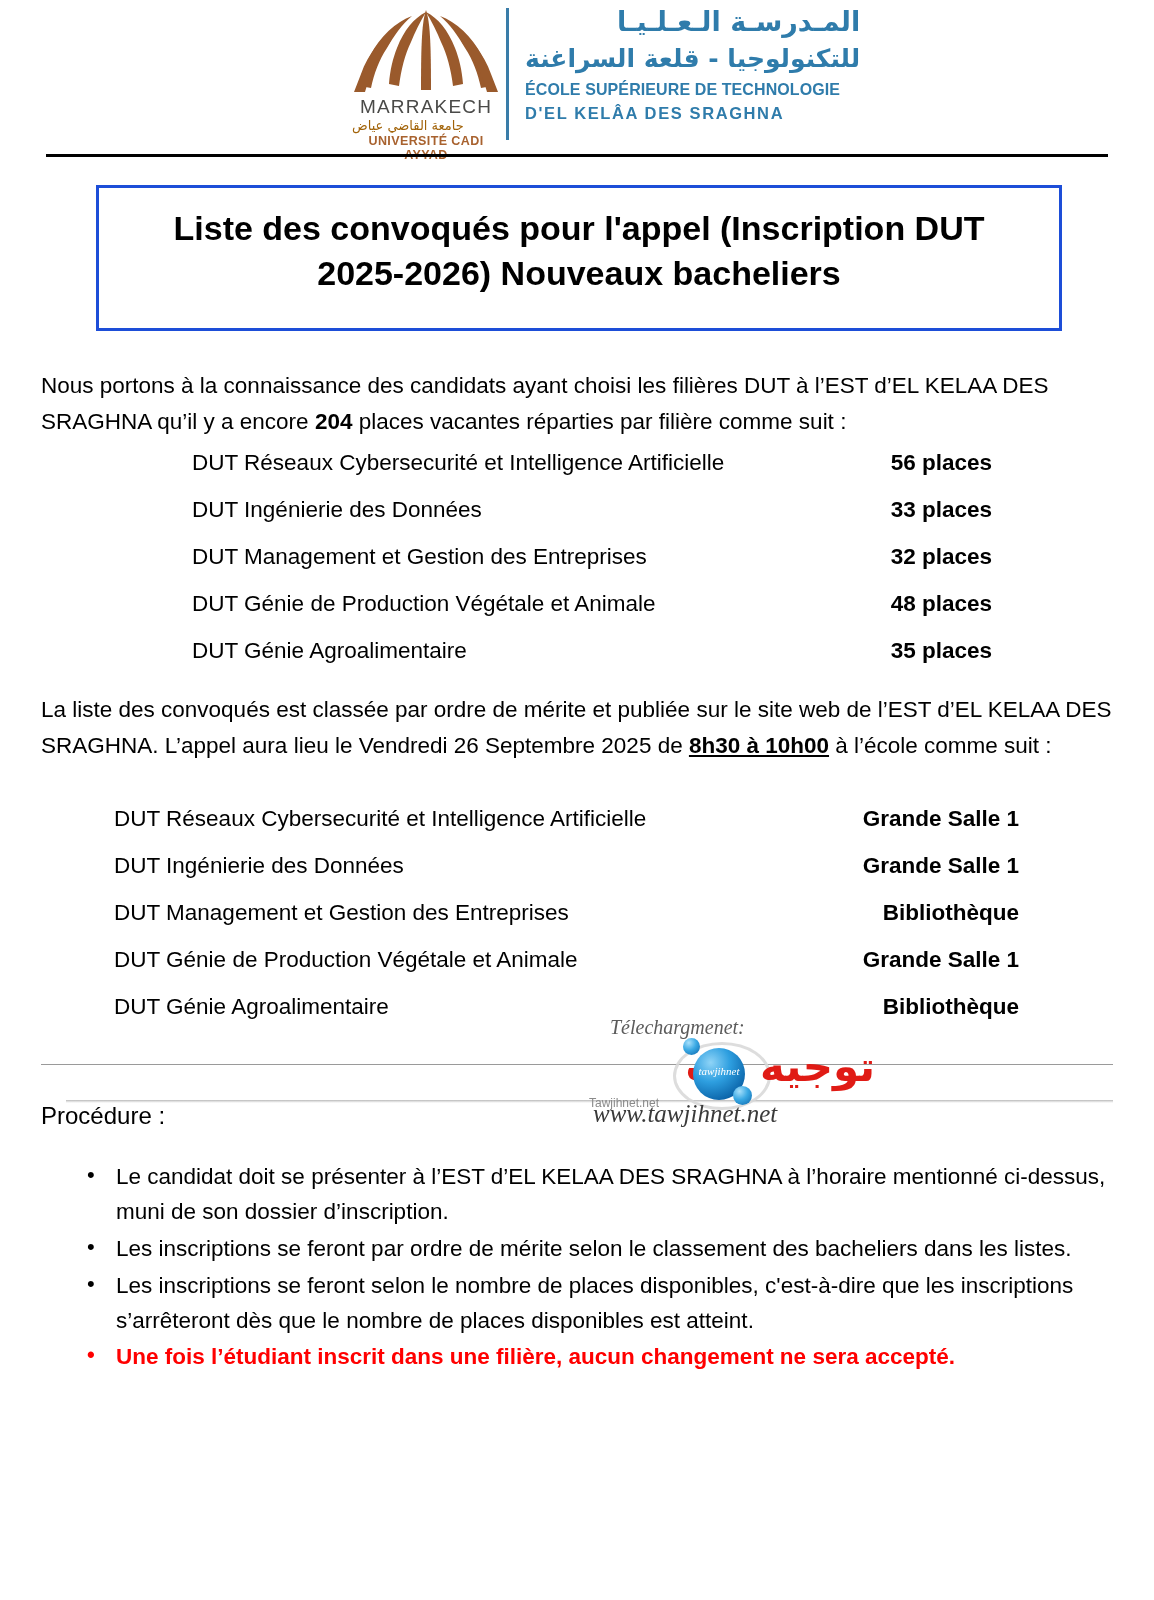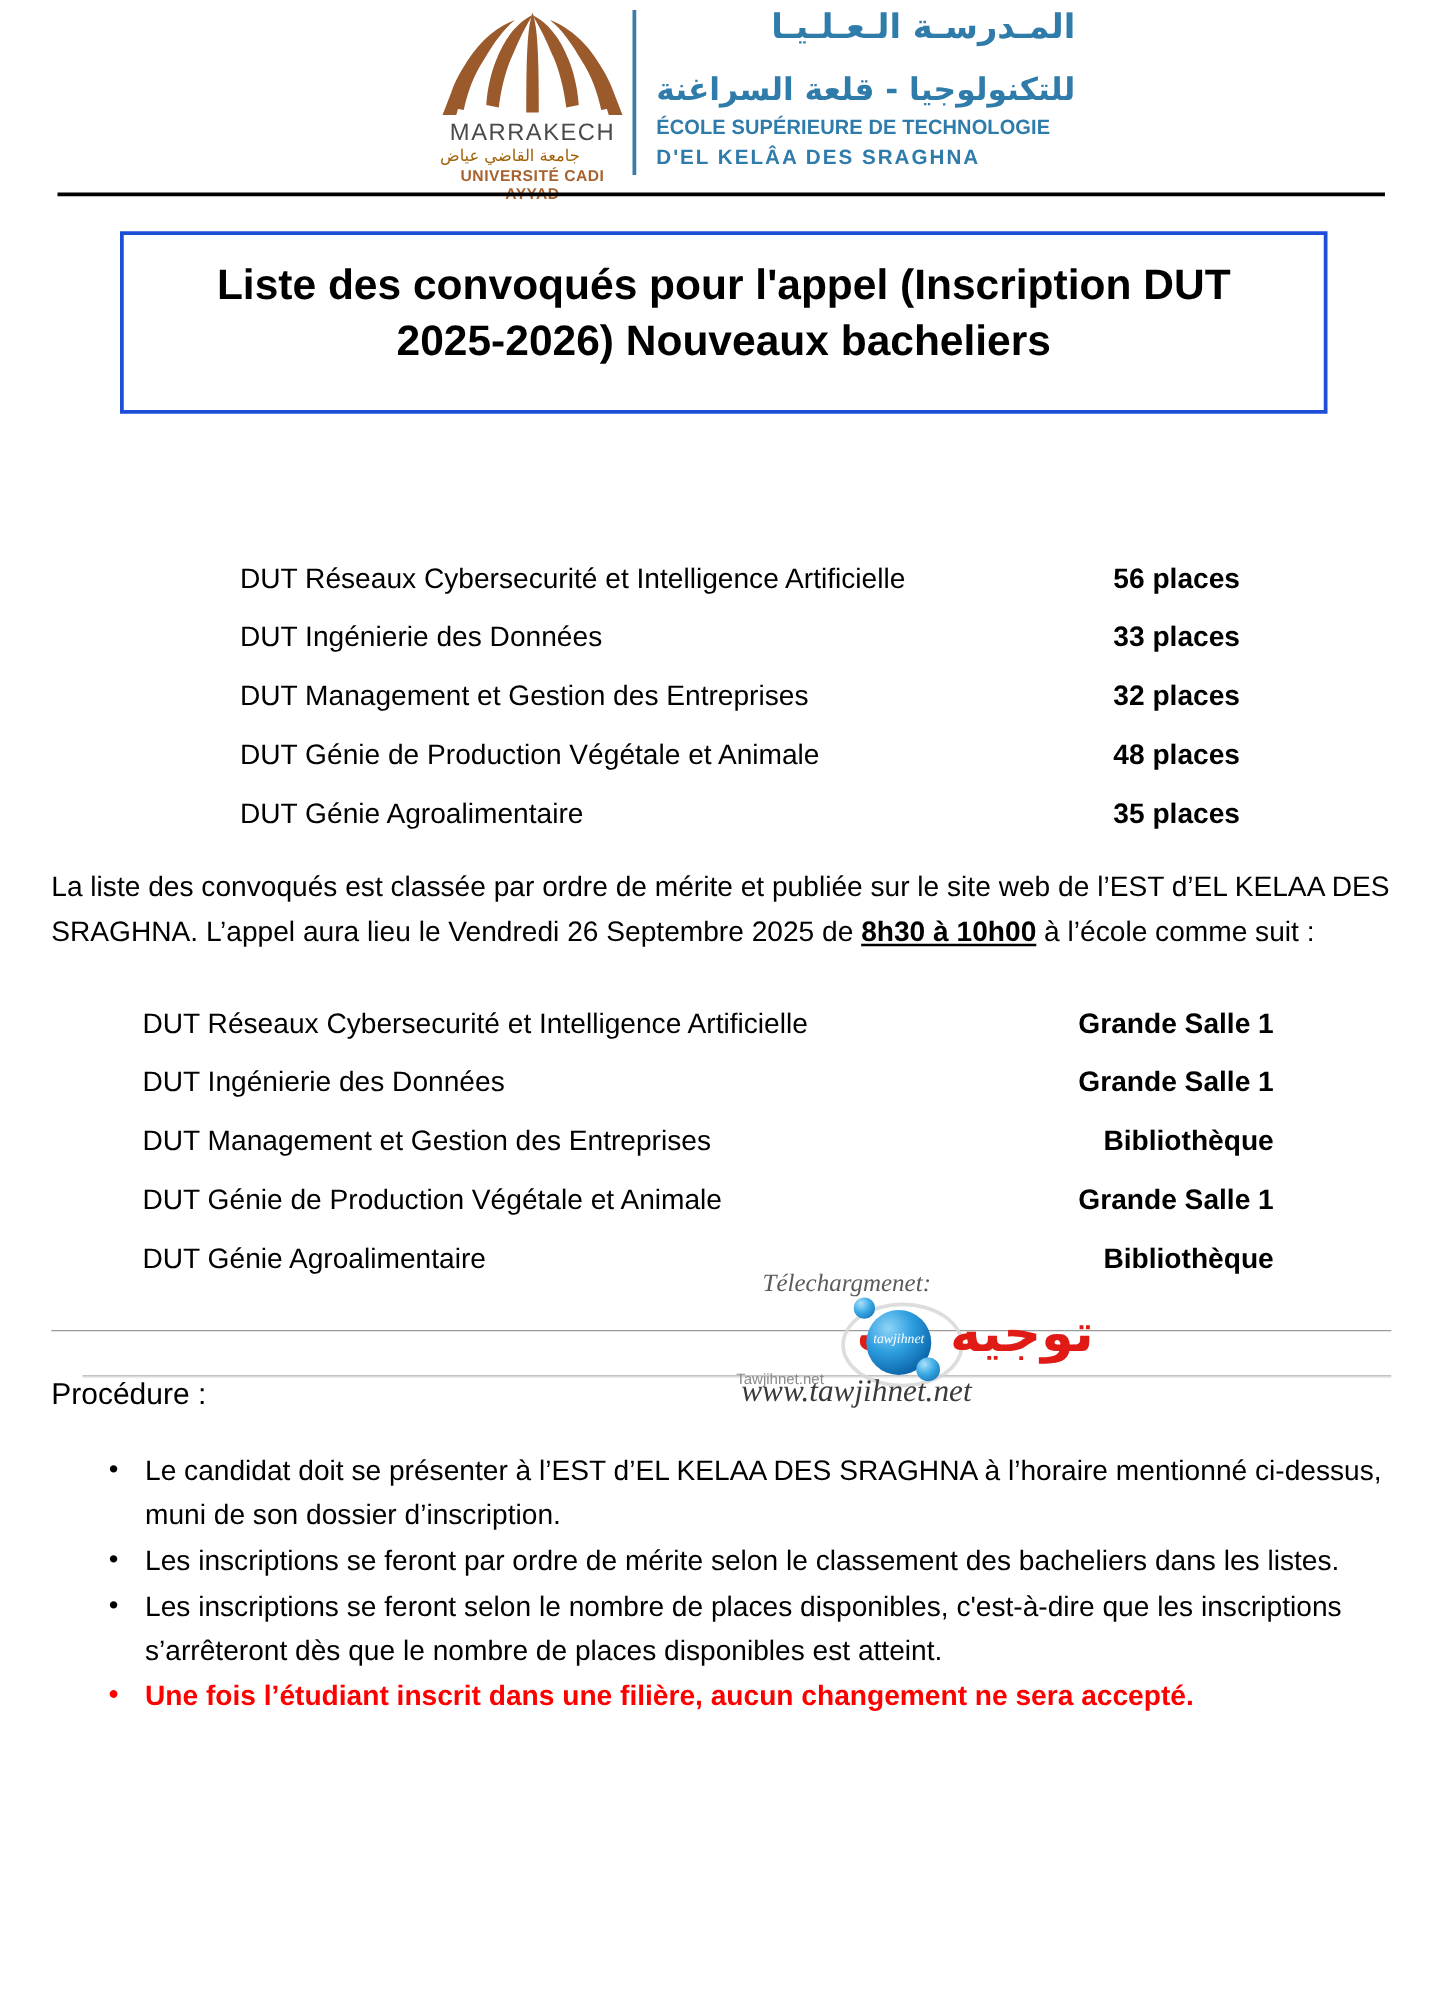--- a/index.html
+++ b/index.html
@@ -59,21 +59,21 @@
   }
   .ar-line1, .ar-line2 {
     direction: rtl;
     color: #2f7cab;
     font-family: "DejaVu Sans", sans-serif;
     font-weight: 700;
     line-height: 1.18;
     white-space: nowrap;
   }
   .ar-line1 { font-size: 27px; letter-spacing: 0px; }
-  .ar-line2 { font-size: 25px; margin-top: 19px; }
+  .ar-line2 { font-size: 25px; margin-top: 6px; }
   .fr-line1, .fr-line2 {
     color: #2f7cab;
     font-family: "Liberation Sans", sans-serif;
     font-weight: 700;
     white-space: nowrap;
   }
   .fr-line1 {
     font-size: 16.5px;
     letter-spacing: 0.1px;
     margin-top: 7px;
@@ -403,20 +403,23 @@
       </div>
 
     </div>
   </div>
   <div class="header-rule"></div>
 
   <div class="title-box">
     <div class="title-text">Liste des convoqués pour l'appel (Inscription DUT 2025-2026) Nouveaux bacheliers</div>
   </div>
 
+  <div class="para para-intro">
+    <span>Nous portons à la connaissance des candidats ayant choisi les filières DUT à l’EST d’EL KELAA DES SRAGHNA qu’il y a encore </span><b>204</b><span> places vacantes réparties par filière comme suit :</span>
+  </div>
 
   <div class="flist flist-places">
     <div class="frow">
       <span class="fname">DUT Réseaux Cybersecurité et Intelligence Artificielle</span>
       <span class="fval">56 places</span>
     </div>
     <div class="frow">
       <span class="fname">DUT Ingénierie des Données</span>
       <span class="fval">33 places</span>
     </div>

